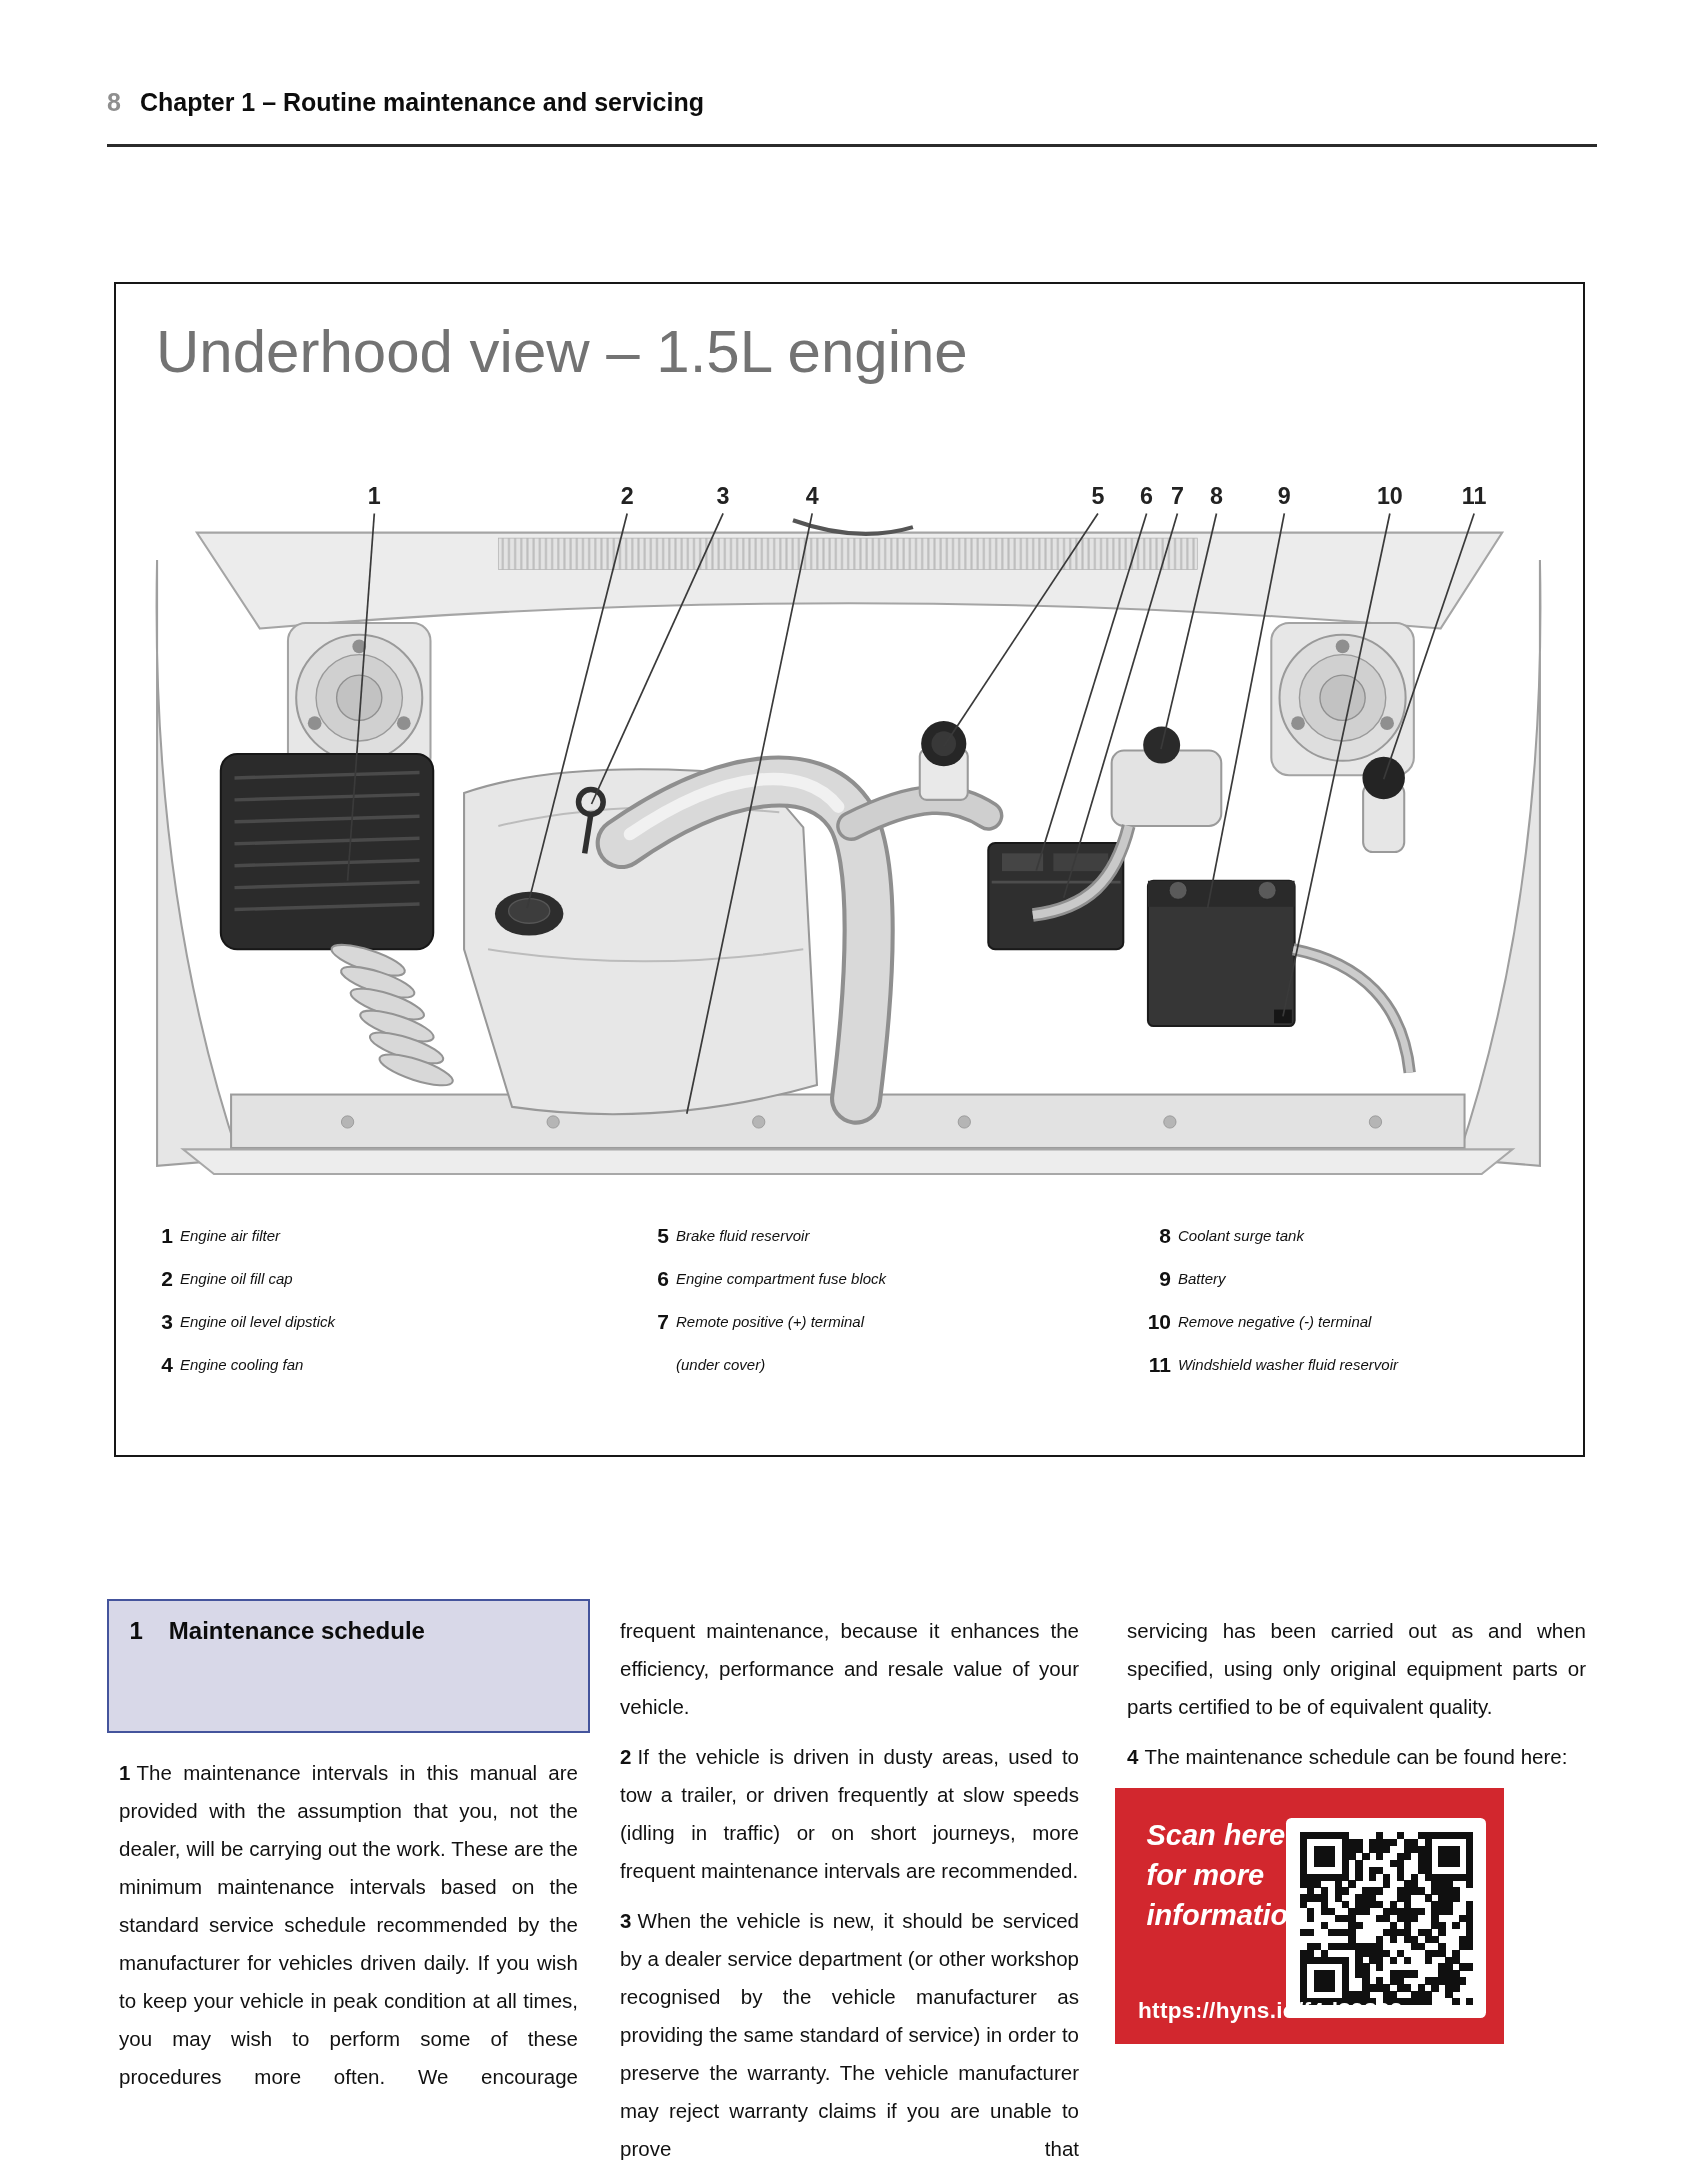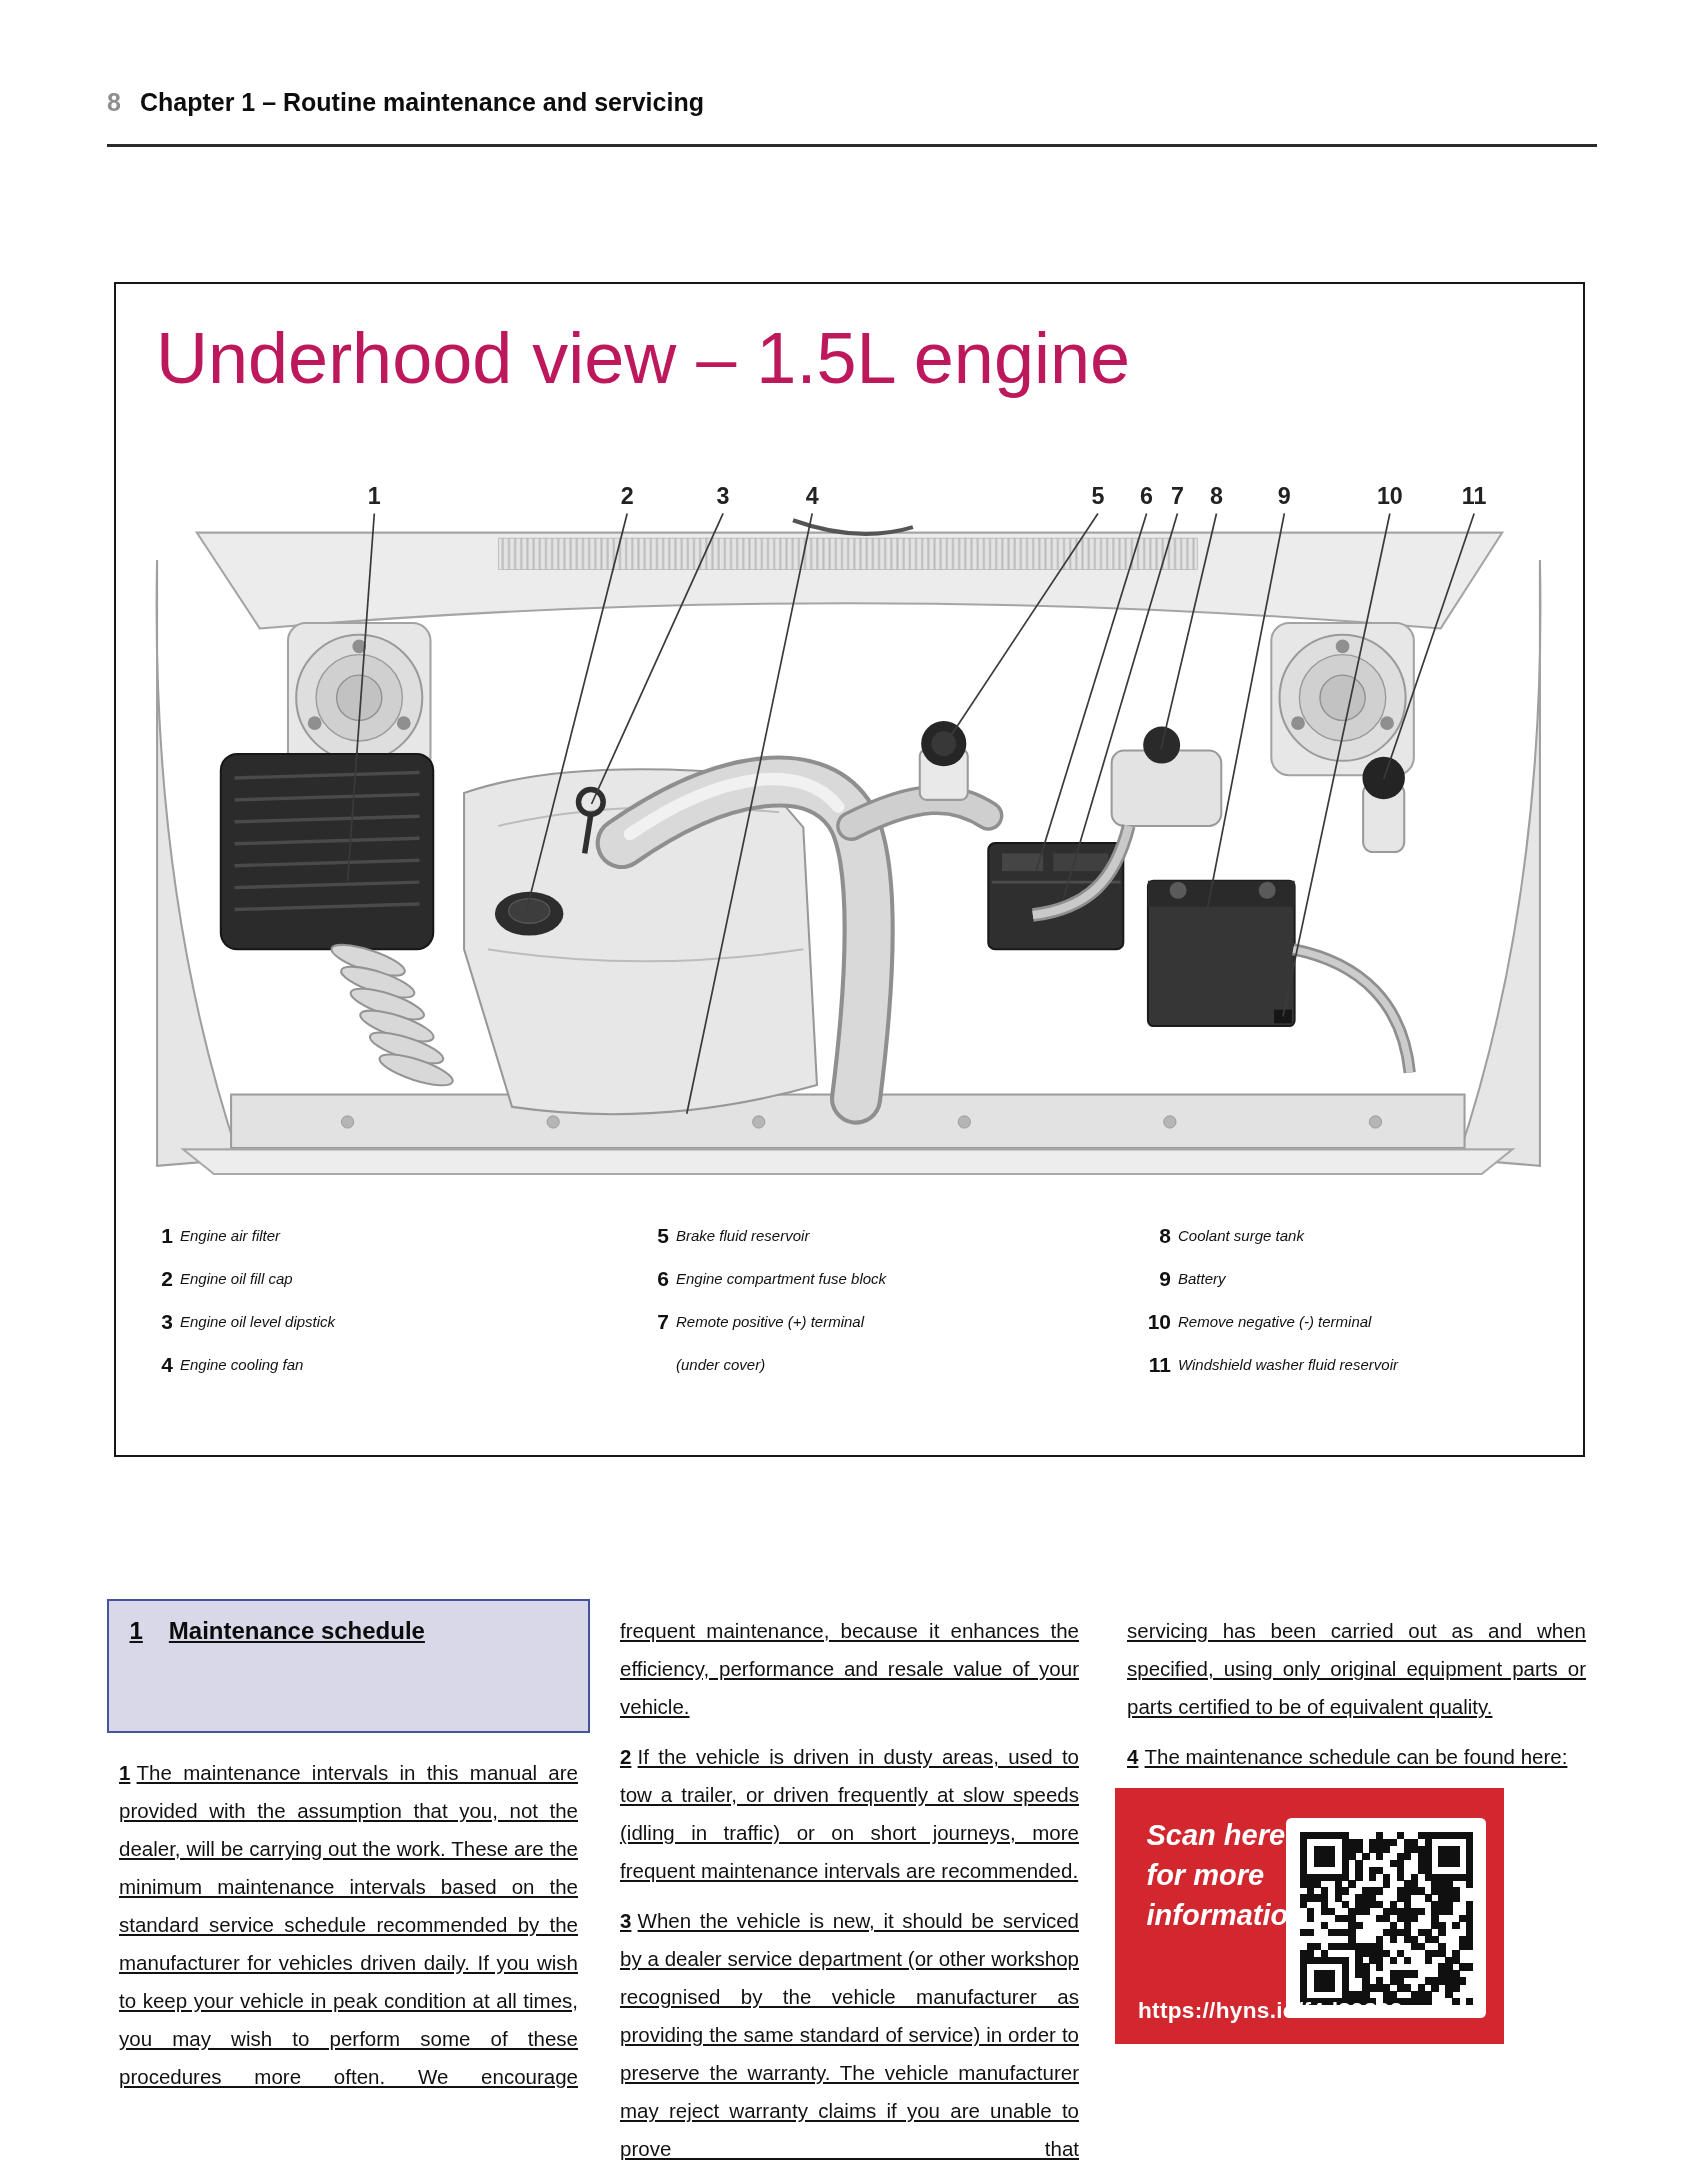--- a/index.html
+++ b/index.html
@@ -6,32 +6,32 @@
   body{width:1698px;height:2183px;position:relative;font-family:"Liberation Sans",sans-serif;color:#111;-webkit-font-smoothing:antialiased;}
 
   
   .page-header{position:absolute;left:107px;top:88px;font-size:25px;font-weight:bold;white-space:nowrap;}
   .page-num{color:#8f8f8f;margin-right:19px;}
   .chapter-title{color:#0d0d0d;margin-top:24px;}
   .header-rule{position:absolute;left:107px;top:144px;width:1490px;height:2.7px;background:#2b2b2b;}
 
   
   .figure-box{position:absolute;left:114px;top:282px;width:1471px;height:1175px;border:2.1px solid #161616;box-sizing:border-box;background:#fff;}
-  .figure-title{position:absolute;left:40px;top:33px;font-size:72px;font-weight:300;letter-spacing:0px;color:#be185d;}
+  .figure-title{position:absolute;left:40px;top:33px;font-size:60px;font-weight:300;letter-spacing:0px;color:#737373;}
   .figure-art{position:absolute;left:26px;top:185px;width:1413px;height:707px;}
 
   
   .legend{position:absolute;left:27px;top:930px;width:1410px;display:grid;grid-template-columns:496px 496px 401px;}
   .legend-row{height:43px;display:flex;align-items:center;}
   .ln{display:inline-block;width:30px;text-align:right;font-weight:bold;font-size:21px;flex:0 0 auto;}
   .ln3{width:36px;}
   .ll{font-style:italic;font-size:15px;margin-left:7px;white-space:nowrap;}
 
   
-  .col{position:absolute;width:483px;text-decoration:underline;}
+  .col{position:absolute;width:483px;}
   .col1{left:107px;top:1599px;}
   .col2{left:608px;top:1600px;}
   .col3{left:1115px;top:1600px;}
 
   .sec-head{background:#d8d8e8;border:2.7px solid #44549c;box-sizing:border-box;height:134px;padding:16.4px 6.8px 0 20.5px;font-size:24px;font-weight:bold;color:#0c0c0c;}
   .sec-head .sn{margin-right:26px;}
 
   .body-par{font-size:20.5px;line-height:38px;text-align:justify;margin:12px;}
   .col1 .body-par{margin-top:20.5px;}
   .jlast{text-align-last:justify;}

